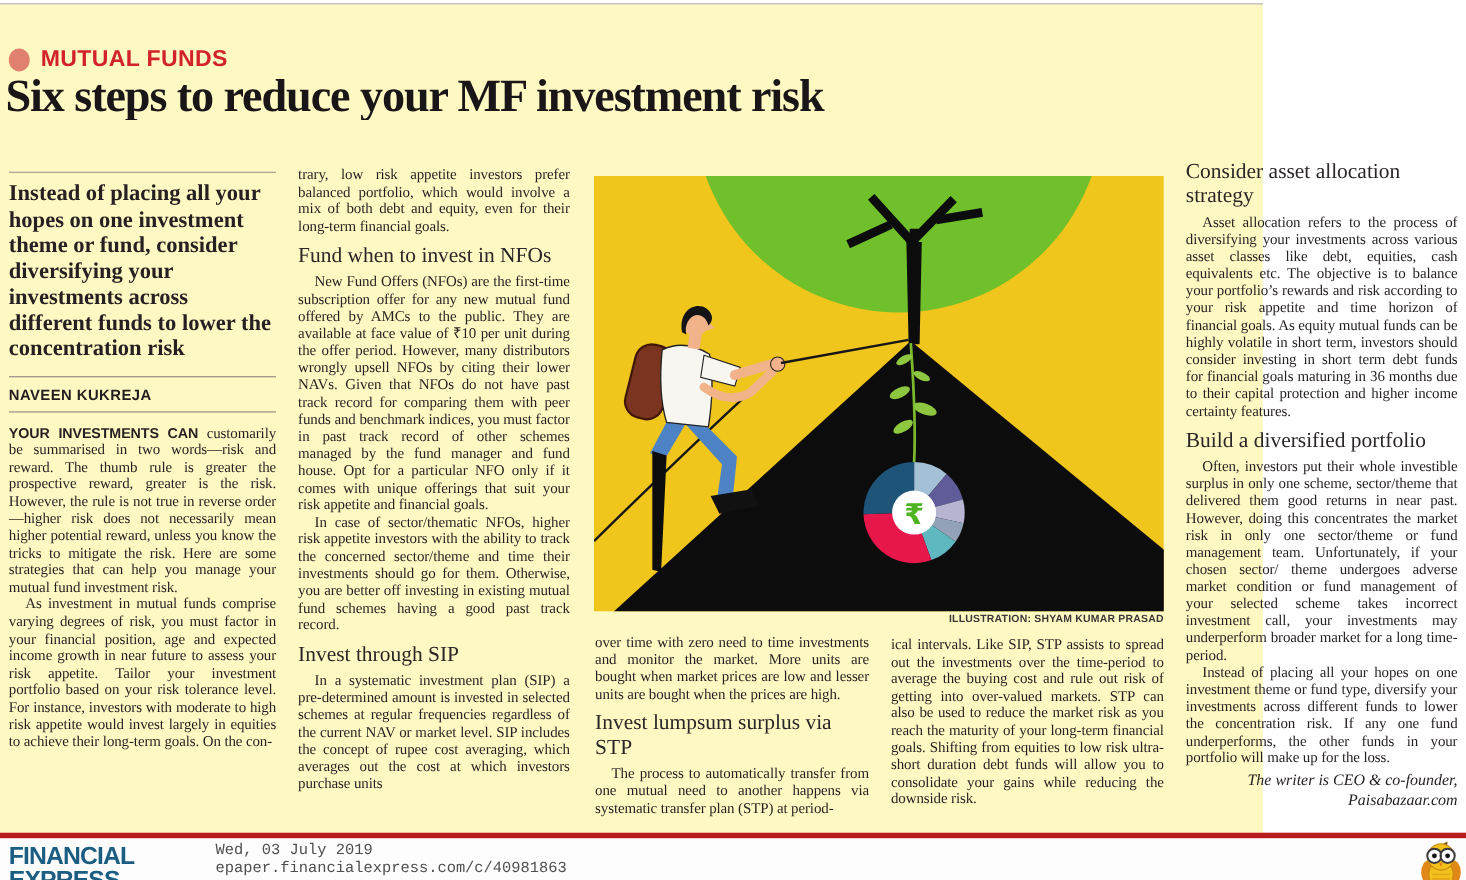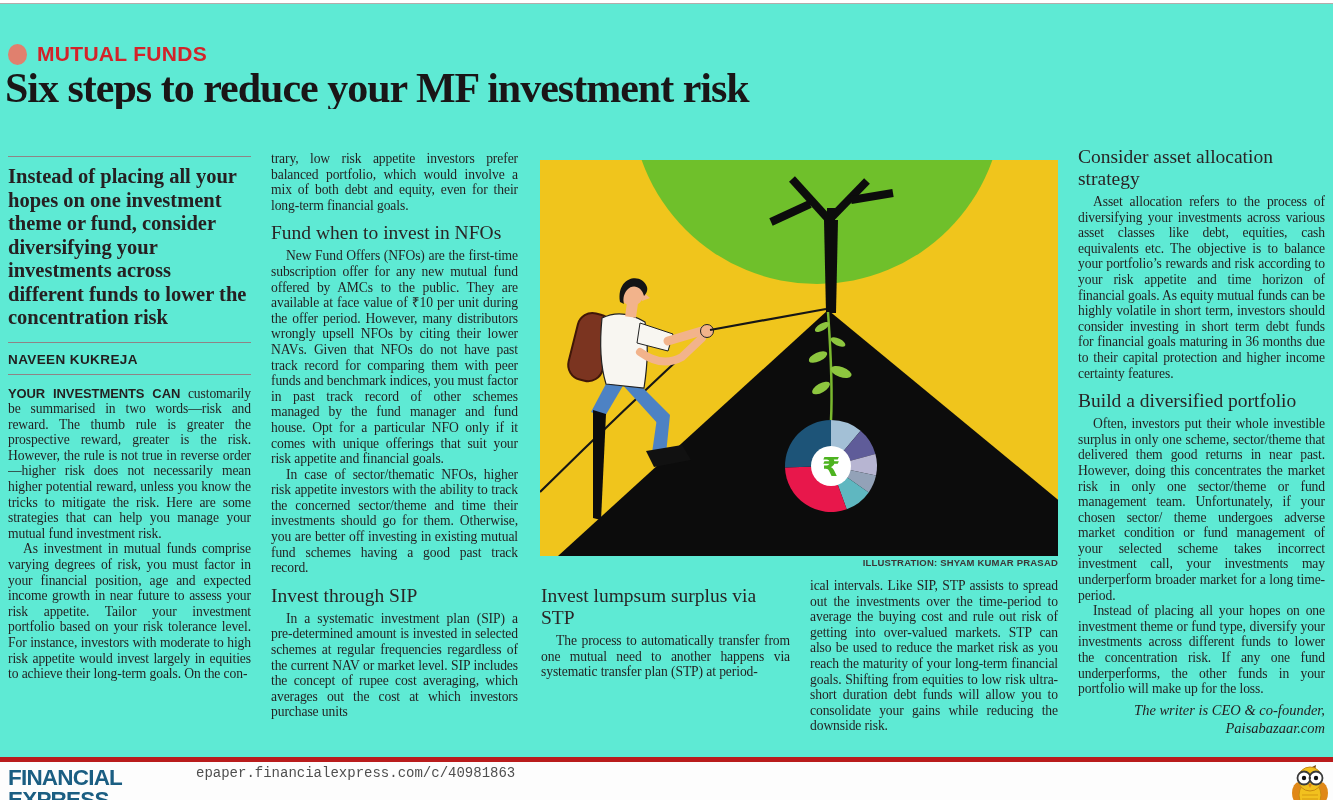--- a/index.html
+++ b/index.html
@@ -1,18 +1,18 @@
 <!DOCTYPE html>
 <html><head>
 <meta charset="utf-8">
 <style>
   * { margin:0; padding:0; box-sizing:border-box; }
   html,body { width:1333px; height:800px; overflow:hidden; }
   body { font-family:"Liberation Serif", serif; background:#fff; }
-  .page { position:relative; width:1333px; height:800px; background:#5eead4;padding-left:48px; }
+  .page { position:relative; width:1148px; height:800px; background:#fef9c3;padding-left:48px; }
   .topline { position:absolute; top:0; left:0; width:100%; height:4px; background:#fff; border-bottom:1px solid #b3abab; }
 
   
   .kicker { position:absolute; left:8px; top:42px; display:flex; align-items:center; }
   .kicker .dot { width:19px; height:21px; border-radius:50%; background:#e0806e; margin-right:10px; }
   .kicker .kicker-label { font-family:"Liberation Sans", sans-serif; font-weight:bold; font-size:21px; letter-spacing:0.3px; color:#d2232a; }
   h1.headline { position:absolute; left:5px; top:67px; width:1324px; font-family:"Liberation Serif", serif; font-weight:bold; font-size:42px; line-height:1.0; letter-spacing:-1px; color:#1a1617; white-space:nowrap; overflow:hidden; }
 
   
   .col { position:absolute; overflow:hidden; }
@@ -118,20 +118,21 @@
       <path d="M291,306 L336,315.6 A46,46 0 0 1 328.7,332.4 Z" fill="#93a2b8"></path>
       <path d="M291,306 L328.7,332.4 A46,46 0 0 1 306.7,349.2 Z" fill="#5fb7c0"></path>
       <path d="M291,306 L306.7,349.2 A46,46 0 0 1 245,307.6 Z" fill="#e8174b"></path>
       <path d="M291,306 L245,307.6 A46,46 0 0 1 291,260 Z" fill="#1d5478"></path>
       <circle cx="291" cy="306" r="20" fill="#ffffff"></circle>
       <text x="291" y="316" text-anchor="middle" font-family="DejaVu Sans, sans-serif" font-size="26" font-weight="bold" fill="#4db320">₹</text>
     </g>
   </svg>
 
   <section class="col" style="left:541px; top:576px; width:249px; height:180px;">
+    <p class="body">over time with zero need to time investments and monitor the market. More units are bought when market prices are low and lesser units are bought when the prices are high.</p>
     <h2 class="xhead">Invest lumpsum surplus via STP</h2>
     <p class="body ind">The process to automatically transfer from one mutual need to another happens via systematic transfer plan (STP) at period-</p>
   </section>
 
   <section class="col" style="left:810px; top:557px; width:248px; height:200px;">
     <div class="credit">ILLUSTRATION: SHYAM KUMAR PRASAD</div>
     <p class="body">ical intervals. Like SIP, STP assists to spread out the investments over the time-period to average the buying cost and rule out risk of getting into over-valued markets. STP can also be used to reduce the market risk as you reach the maturity of your long-term financial goals. Shifting from equities to low risk ultra-short duration debt funds will allow you to consolidate your gains while reducing the downside risk.</p>
   </section>
 
   <section class="col" style="left:1078px; top:146px; width:247px; height:612px;">
@@ -142,20 +143,21 @@
     <p class="body ind">Instead of placing all your hopes on one investment theme or fund type, diversify your investments across different funds to lower the concentration risk. If any one fund underperforms, the other funds in your portfolio will make up for the loss.</p>
     <p class="signoff">The writer is CEO &amp; co-founder, Paisabazaar.com</p>
   </section>
 
   <footer class="footer">
     <div class="brand">
       <div class="brand-name">FINANCIAL EXPRESS</div>
 
     </div>
     <div class="meta">
+      <div>Wed, 03 July 2019</div>
       <div>epaper.financialexpress.com/c/40981863</div>
     </div>
     <svg class="owl" width="46" height="42" viewBox="0 0 46 42">
       <polygon points="25,2 29,0 28,7" fill="#7a4a12"></polygon>
       <ellipse cx="12" cy="28" rx="7" ry="11" fill="#e08818"></ellipse>
       <ellipse cx="34" cy="28" rx="7" ry="11" fill="#e08818"></ellipse>
       <ellipse cx="23" cy="30" rx="11" ry="13" fill="#f2c11e" stroke="#c98a10" stroke-width="1"></ellipse>
       <path d="M15,30 h16 M15,34 h16" stroke="#e0a616" stroke-width="1.5" fill="none"></path>
       <circle cx="23" cy="14" r="12" fill="#f2c11e" stroke="#c98a10" stroke-width="1"></circle>
       <circle cx="17" cy="13" r="6.5" fill="#ffffff" stroke="#3a3a3a" stroke-width="1.8"></circle>

